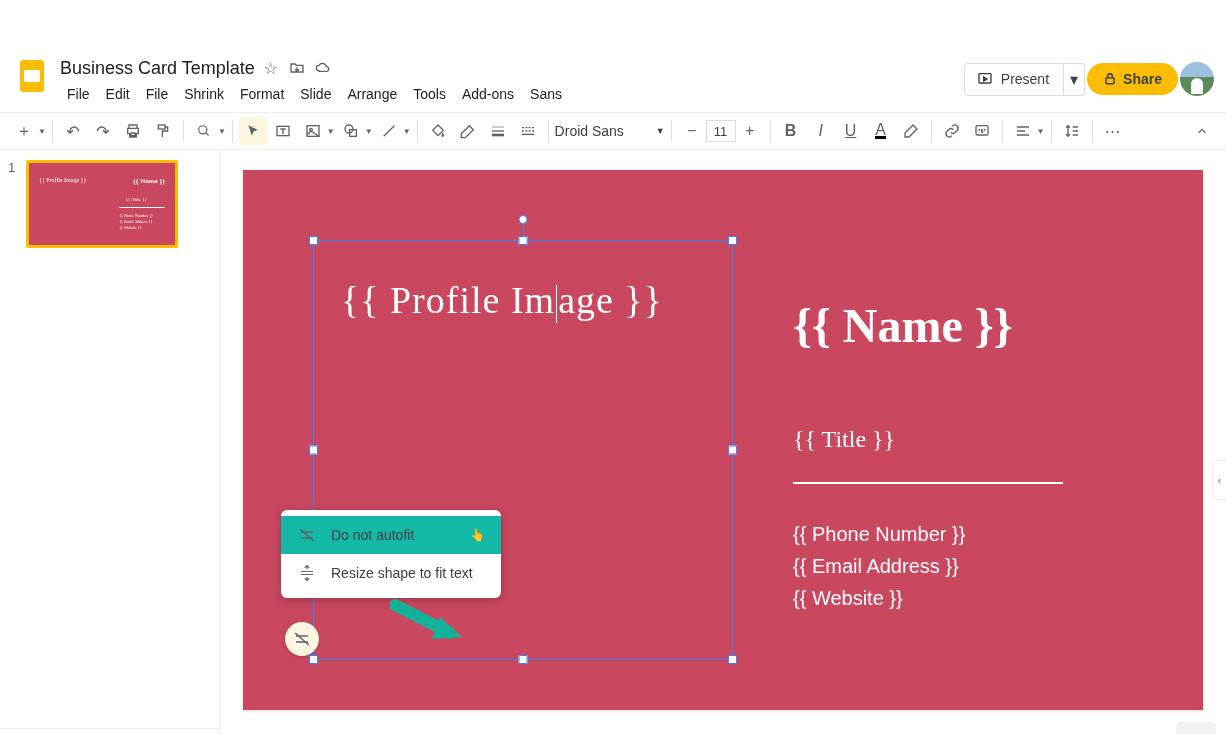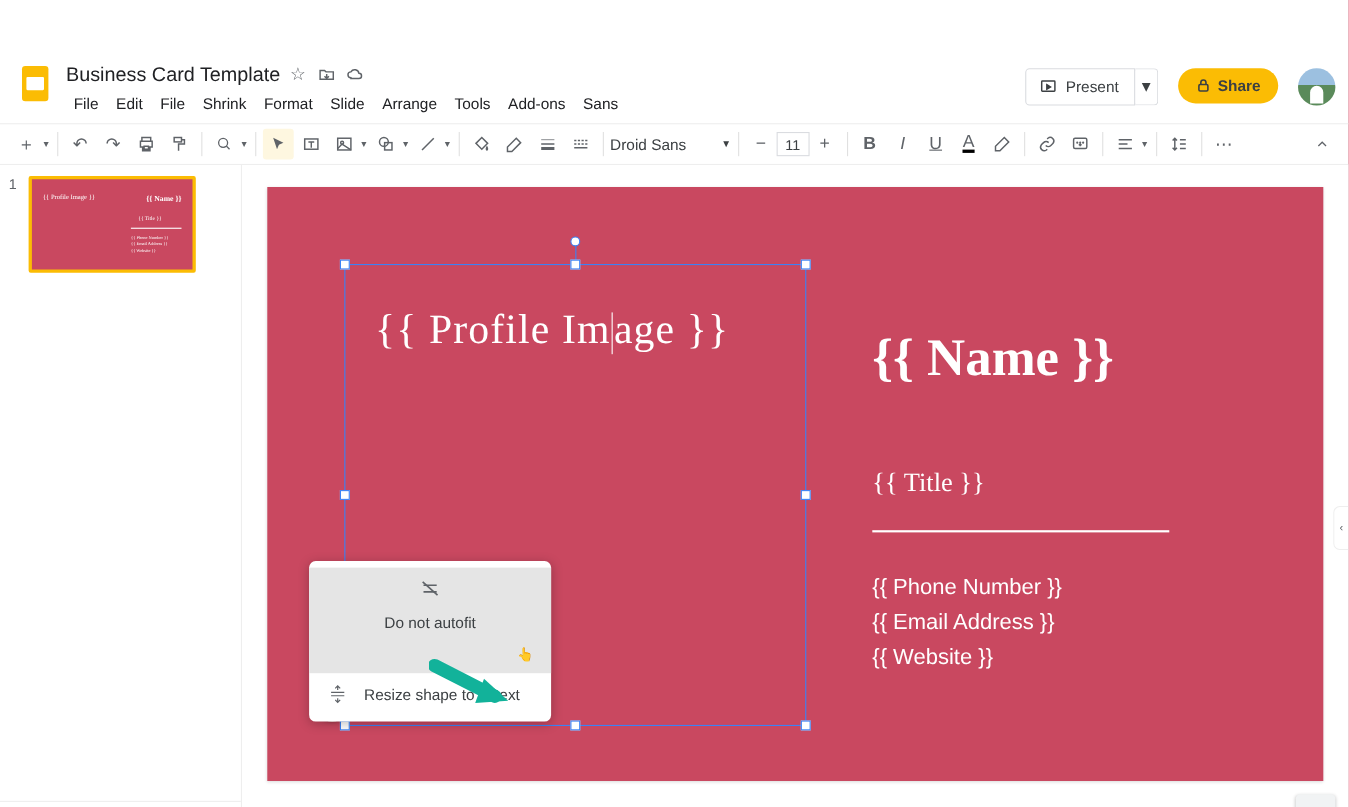--- a/index.html
+++ b/index.html
@@ -8,21 +8,21 @@
     
     .header { display:flex; align-items:flex-start; padding:8px 12px 0 12px; border-bottom:1px solid #eee;margin-top:48px; }
     .logo { width:40px; height:40px; display:flex; align-items:center; justify-content:center; margin-right:8px; }
     .logo svg { width:36px; height:36px; }
     .title-wrap { flex:1; }
     .doc-title-row { display:flex; align-items:center; gap:6px; height:24px; }
     .doc-title { font-size:18px; color:#202124; }
     .icon-btn-small { width:20px; height:20px; display:flex; align-items:center; justify-content:center; color:#5f6368; cursor:pointer; }
     .menu-row { display:flex; gap:2px; margin-top:2px; padding-bottom:6px; }
     .menu-item { font-size:14px; color:#202124; padding:4px 7px; cursor:pointer; border-radius:3px; }
-    .right-controls { display:flex; align-items:flex-start; gap:18px; padding-top:6px; }
+    .right-controls { display:flex; align-items:center; gap:2px; padding-top:6px; }
     .present-btn { display:flex; align-items:center; border:1px solid #dadce0; border-radius:4px 0 0 4px; padding:6px 14px 6px 12px; cursor:pointer; font-size:14px; color:#3c4043; gap:8px; }
     .present-drop { border:1px solid #dadce0; border-left:none; border-radius:0 4px 4px 0; padding:6px 6px; cursor:pointer; color:#3c4043; display:flex; align-items:center; }
     .share-btn { background:#fbbc04; border-radius:16px; padding:8px 16px; display:flex; align-items:center; gap:6px; font-weight:600; font-size:14px; color:#3c4043; cursor:pointer; }
     .avatar { width:34px; height:34px; border-radius:50%; background:linear-gradient(#9cc0e0 0 45%, #5a8a5a 45% 100%); position:relative; display:flex; align-items:flex-end; justify-content:center; overflow:hidden; cursor:pointer; }
     .avatar::after{content:"";width:12px;height:16px;background:#fff;border-radius:6px 6px 0 0;margin-bottom:2px;}
     
     
     .toolbar { display:flex; align-items:center; gap:2px; padding:4px 10px; border-bottom:1px solid #eee; }
     .tb-btn { min-width:28px; height:28px; display:flex; align-items:center; justify-content:center; color:#5f6368; cursor:pointer; border-radius:3px; font-size:16px; }
     .tb-sep { width:1px; height:22px; background:#e0e0e0; margin:0 4px; }
@@ -66,21 +66,21 @@
     .name-text{color:#fff;font-family:Georgia,serif;font-size:48px;font-weight:900;position:absolute;left:550px;top:128px;}
     .title-text{color:#fff;font-family:Georgia,serif;font-size:24px;position:absolute;left:550px;top:256px;}
     .hr-line{position:absolute;left:550px;top:312px;width:270px;height:2px;background:#fff;}
     .contact{color:#fff;font-family:Arial;font-size:20px;position:absolute;left:550px;line-height:32px;}
     
     .autofit-chip{position:absolute;left:42px;bottom:54px;width:34px;height:34px;background:#fdf6e3;border-radius:50%;display:flex;align-items:center;justify-content:center;color:#5f6368;box-shadow:0 1px 3px rgba(0,0,0,.2);cursor:pointer;}
     
     
     .autofit-menu{position:absolute;left:38px;top:340px;width:220px;background:#fff;border-radius:6px;box-shadow:0 2px 10px rgba(0,0,0,0.25);padding:6px 0;z-index:30;}
     .af-item{display:flex;align-items:center;gap:14px;padding:10px 16px;font-size:14px;color:#3c4043;cursor:pointer;}
-    .af-item.hovered{background:#e5e5e5;flex-direction:column;}
+    .af-item.hovered{background:#14b8a6;}
     .af-icon{width:20px;display:flex;justify-content:center;color:#5f6368;}
     .hand-cursor{font-size:12px;margin-left:auto;}
     
     
     .anno-arrow{position:absolute;left:170px;top:445px;color:#12b29a;z-index:40;pointer-events:none;}
     
     .explore-btn{position:absolute;right:12px;bottom:12px;width:36px;height:36px;background:#f1f3f4;border-radius:4px;display:flex;align-items:center;justify-content:center;box-shadow:0 1px 3px rgba(0,0,0,.2);cursor:pointer;color:#5f6368;}
     .side-collapse{position:absolute;right:0;top:50%;width:14px;height:40px;border:1px solid #eee;border-right:none;border-radius:6px 0 0 6px;display:flex;align-items:center;justify-content:center;cursor:pointer;color:#5f6368;font-size:10px;}
     .slide-handle-dots{position:absolute;left:50%;bottom:4px;transform:translateX(-50%);display:flex;gap:3px;}
     .slide-handle-dots span{width:4px;height:4px;background:#dadce0;border-radius:50%;}

